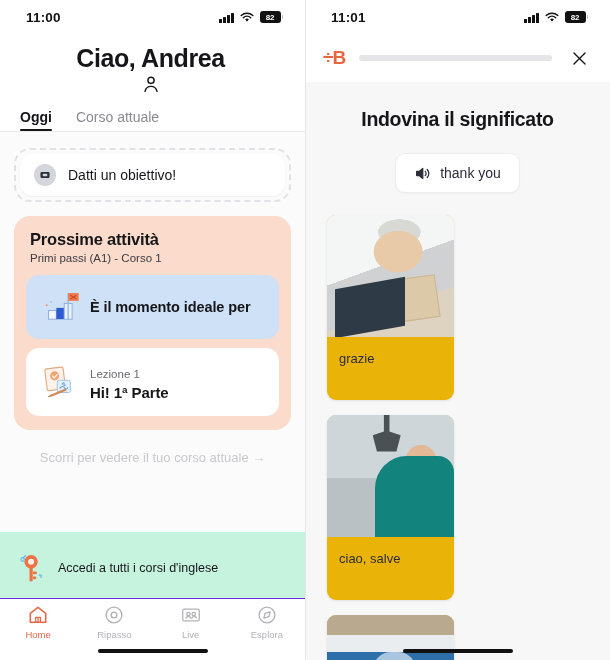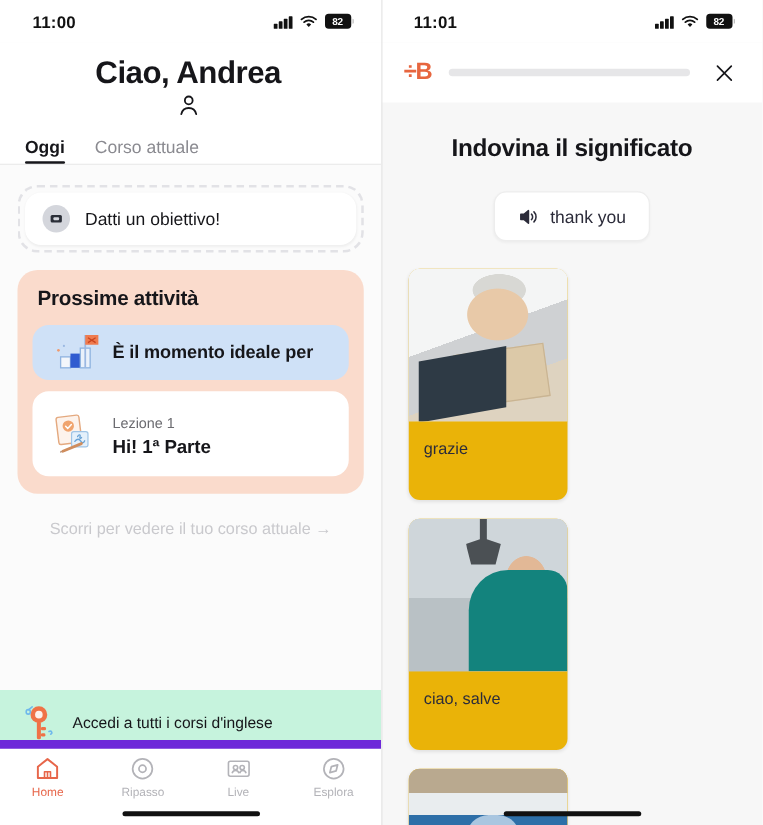--- a/index.html
+++ b/index.html
@@ -44,35 +44,35 @@
   
   .goal-wrap{margin-top:16px;border:2px dashed #e2e2e6;border-radius:16px;padding:4px;background:transparent;}
   .goal-card{background:#fff;border-radius:13px;height:42px;display:flex;align-items:center;gap:12px;padding:0 14px;box-shadow:0 1px 2px rgba(0,0,0,.05);}
   .goal-badge{width:22px;height:22px;border-radius:50%;background:#d4d6dc;display:flex;align-items:center;justify-content:center;flex:0 0 auto;}
   .goal-text{font-size:14px;color:#16161a;font-weight:500;}
 
   
   .act-card{margin-top:14px;background:#fadbcc;border-radius:16px;padding:14px 12px 14px 12px;}
   .act-title{font-size:16.5px;font-weight:700;color:#16161a;padding-left:4px;letter-spacing:-.2px;}
   .act-sub{font-size:11.5px;color:#3b3b40;padding-left:4px;margin-top:3px;}
-  .act-inner{margin-top:11px;border-radius:13px;display:flex;align-items:center;gap:10px;padding:1px 12px;}
+  .act-inner{margin-top:11px;border-radius:13px;display:flex;align-items:center;gap:10px;padding:11px 12px;}
   .act-inner.blue{background:#cfe1f7;}
   .act-inner.white{background:#ffffff;margin-top:9px;padding:13px 12px;}
   .act-head{font-size:14.5px;font-weight:700;color:#16161a;line-height:1.25;letter-spacing:-.1px;}
   .act-eyebrow{font-size:11.5px;color:#6b6b70;}
   .act-lesson{font-size:15px;font-weight:700;color:#16161a;margin-top:2px;letter-spacing:-.1px;}
 
   .scroll-hint{text-align:center;font-size:13px;color:#c9c9cd;margin-top:20px;}
 
   
-  .green-banner{position:absolute;left:0;right:0;bottom:56px;height:44px;background:#c6f3dd;display:flex;align-items:center;gap:10px;padding:4px 16px;}
+  .green-banner{position:absolute;left:0;right:0;bottom:56px;height:44px;background:#c6f3dd;display:flex;align-items:center;gap:10px;padding:14px 16px;}
   .green-text{font-size:12.5px;color:#16161a;}
 
   
-  .bottomnav{position:absolute;left:0;right:0;bottom:0;height:56px;background:#ffffff;display:flex;align-items:flex-start;padding-top:5px;border-top:7px solid #6d28d9;}
+  .bottomnav{position:absolute;left:0;right:0;bottom:0;height:56px;background:#ffffff;display:flex;align-items:flex-start;padding-top:5px;border-top:1px solid #6d28d9;}
   .navitem{flex:1;display:flex;flex-direction:column;align-items:center;gap:3px;cursor:pointer;}
   .navlabel{font-size:9.5px;color:#b3b3b8;}
   .navitem.active .navlabel{color:#e7664a;}
   .homebar{position:absolute;left:50%;transform:translateX(-50%);bottom:7px;width:110px;height:4px;border-radius:3px;background:#111;}
 
   
   .r-header{background:#fff;height:48px;display:flex;align-items:center;gap:14px;padding:0 18px;}
   .logo{font-size:19px;font-weight:700;color:#e7663f;letter-spacing:-1px;display:flex;align-items:center;}
   .progress-track{flex:1;height:6px;border-radius:4px;background:#e6e6e8;position:relative;overflow:hidden;}
   .progress-fill{position:absolute;left:0;top:0;bottom:0;width:0%;background:#e7663f;border-radius:4px;}
@@ -166,20 +166,21 @@
                 <rect x="2" y="4" width="12" height="8" rx="1.6" fill="#2b2f38"></rect>
                 <rect x="5" y="6.4" width="6" height="3.2" rx="1" fill="#d4d6dc"></rect>
               </svg>
           </span>
           <span class="goal-text">Datti un obiettivo!</span>
         </div>
       </div>
 
       <div class="act-card">
         <div class="act-title">Prossime attività</div>
+        <div class="act-sub">Primi passi (A1) - Corso 1</div>
 
         <div class="act-inner blue">
           <span>
             <svg width="42" height="42" viewBox="0 0 48 48">
               <rect x="12" y="28" width="9" height="10" fill="#f3f6fb" stroke="#8fb3e0" stroke-width="1.2"></rect>
               <rect x="21" y="25" width="9" height="13" fill="#2f5bd0"></rect>
               <rect x="30" y="20" width="9" height="18" fill="#eaf1fb" stroke="#8fb3e0" stroke-width="1.2"></rect>
               <line x1="34.5" y1="8" x2="34.5" y2="38" stroke="#9bb8e2" stroke-width="1.6"></line>
               <path d="M34.5 8h12v9h-12z" fill="#ef7b4f"></path>
               <path d="M37 10.5l7 4.5M44 10.5l-7 4.5" stroke="#c9441f" stroke-width="1.2"></path>

